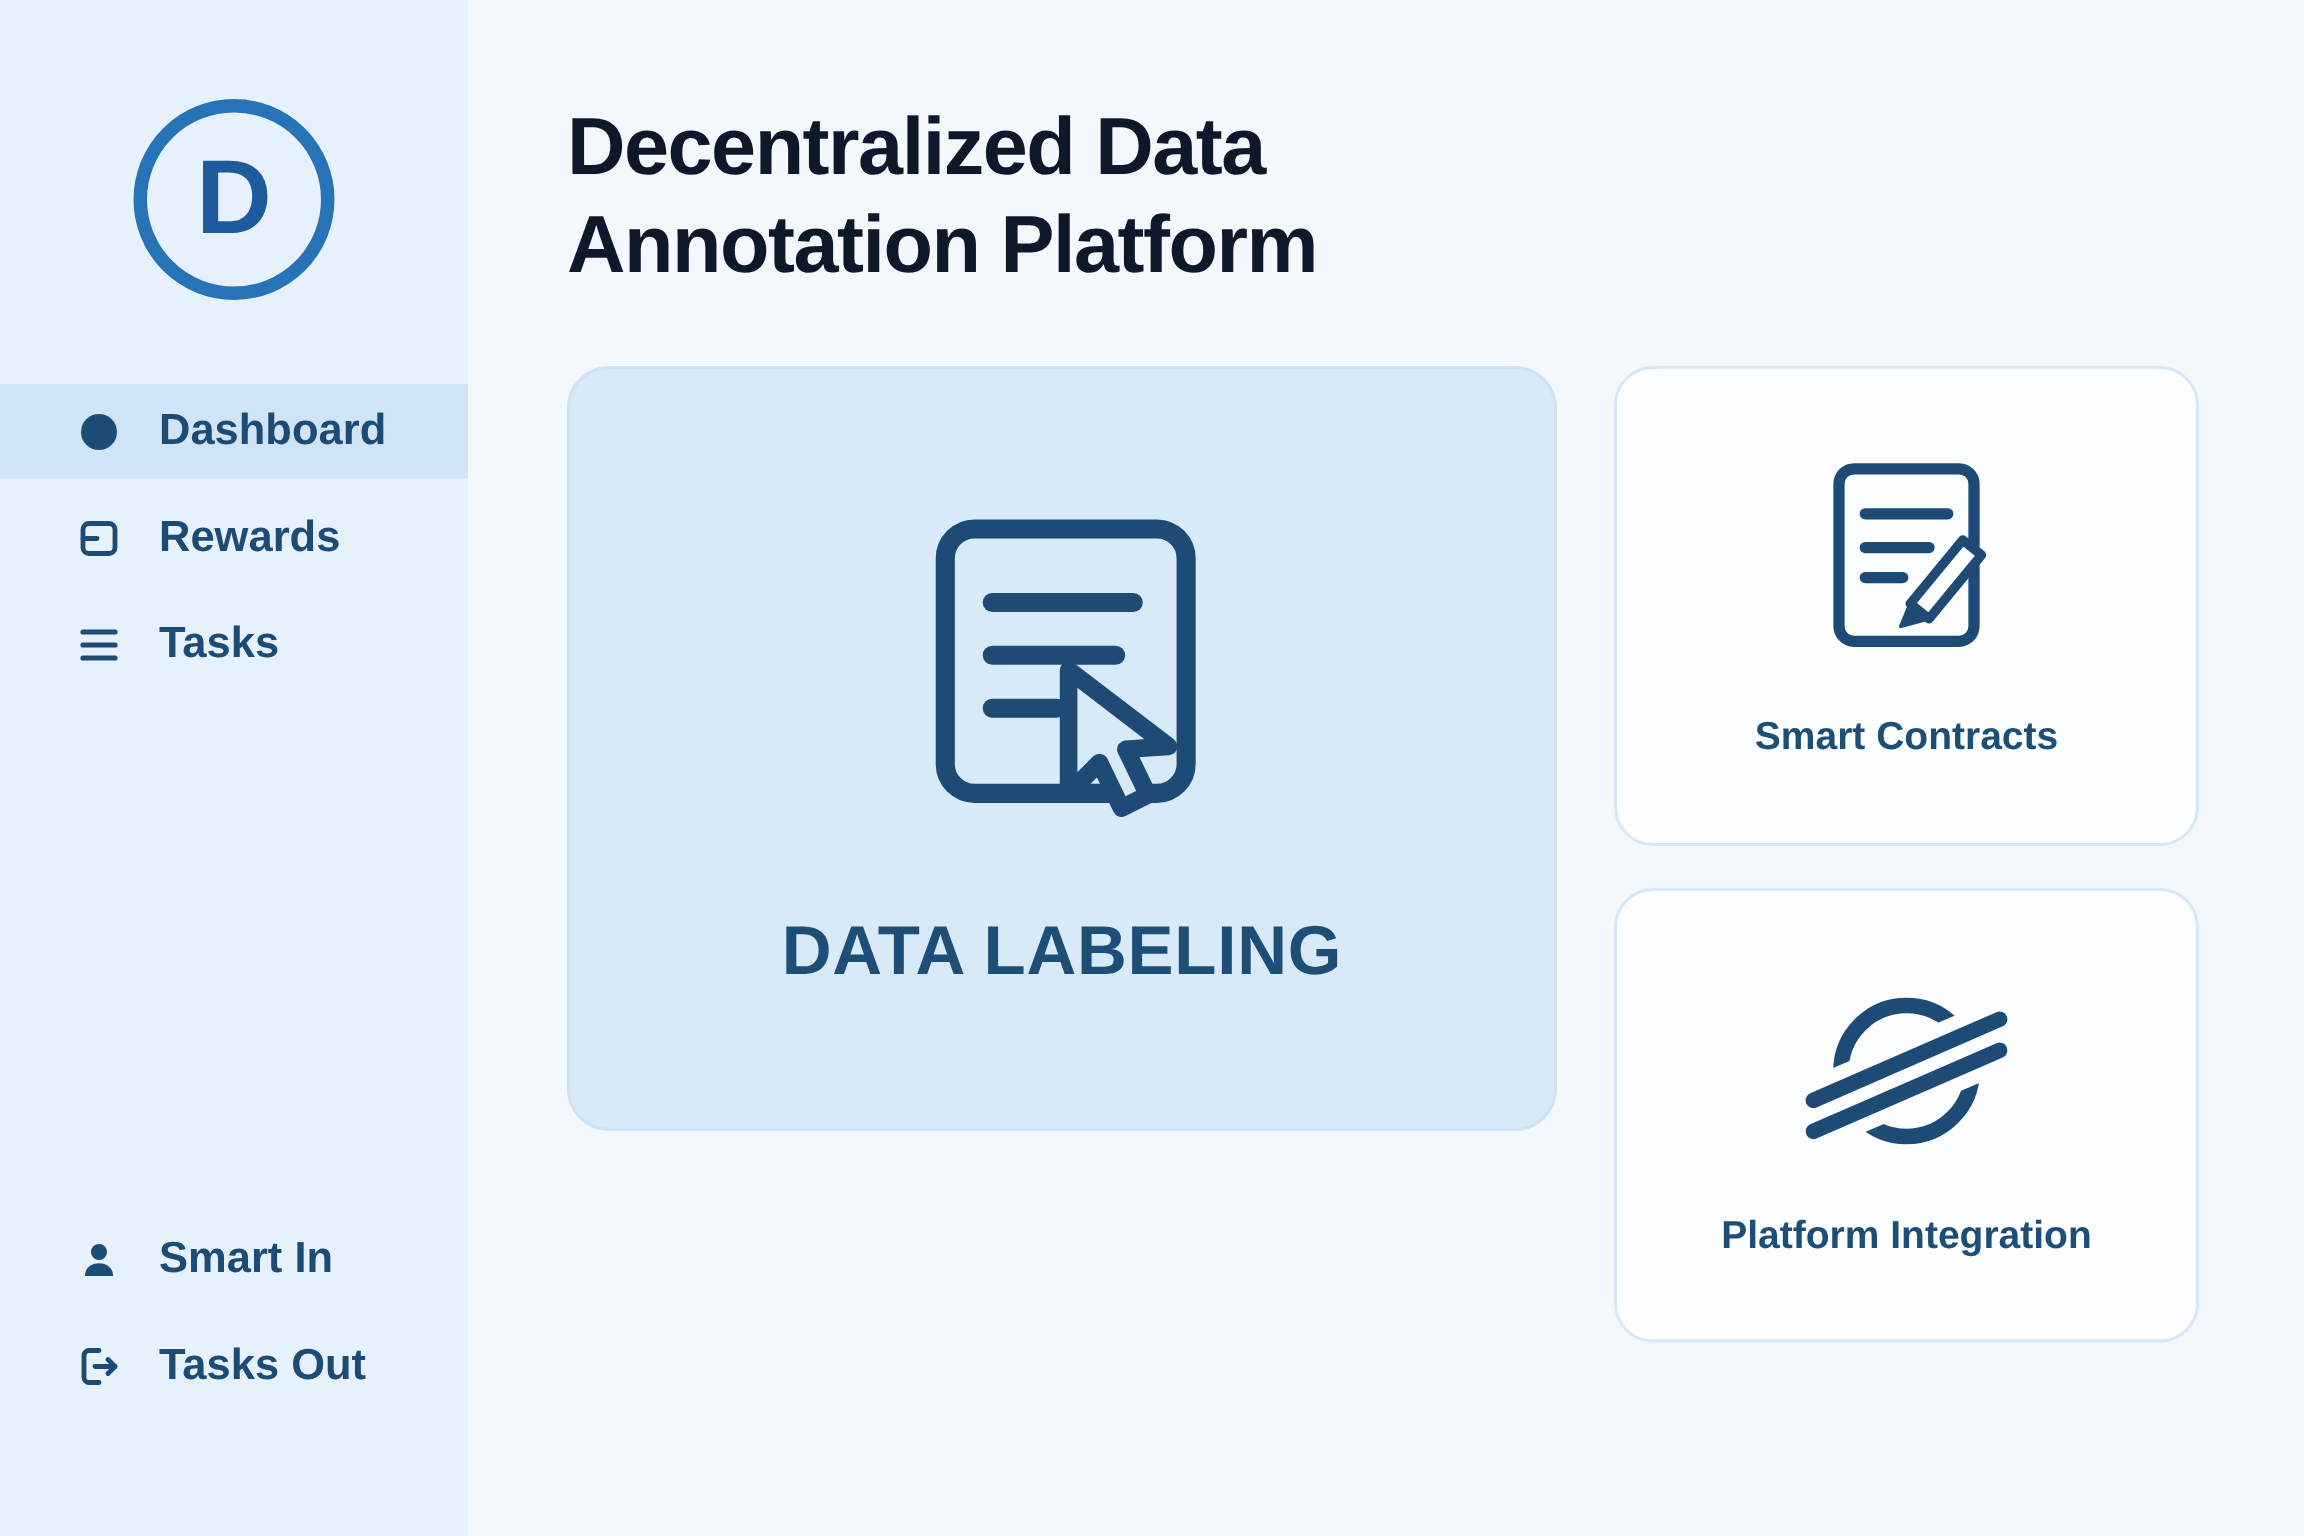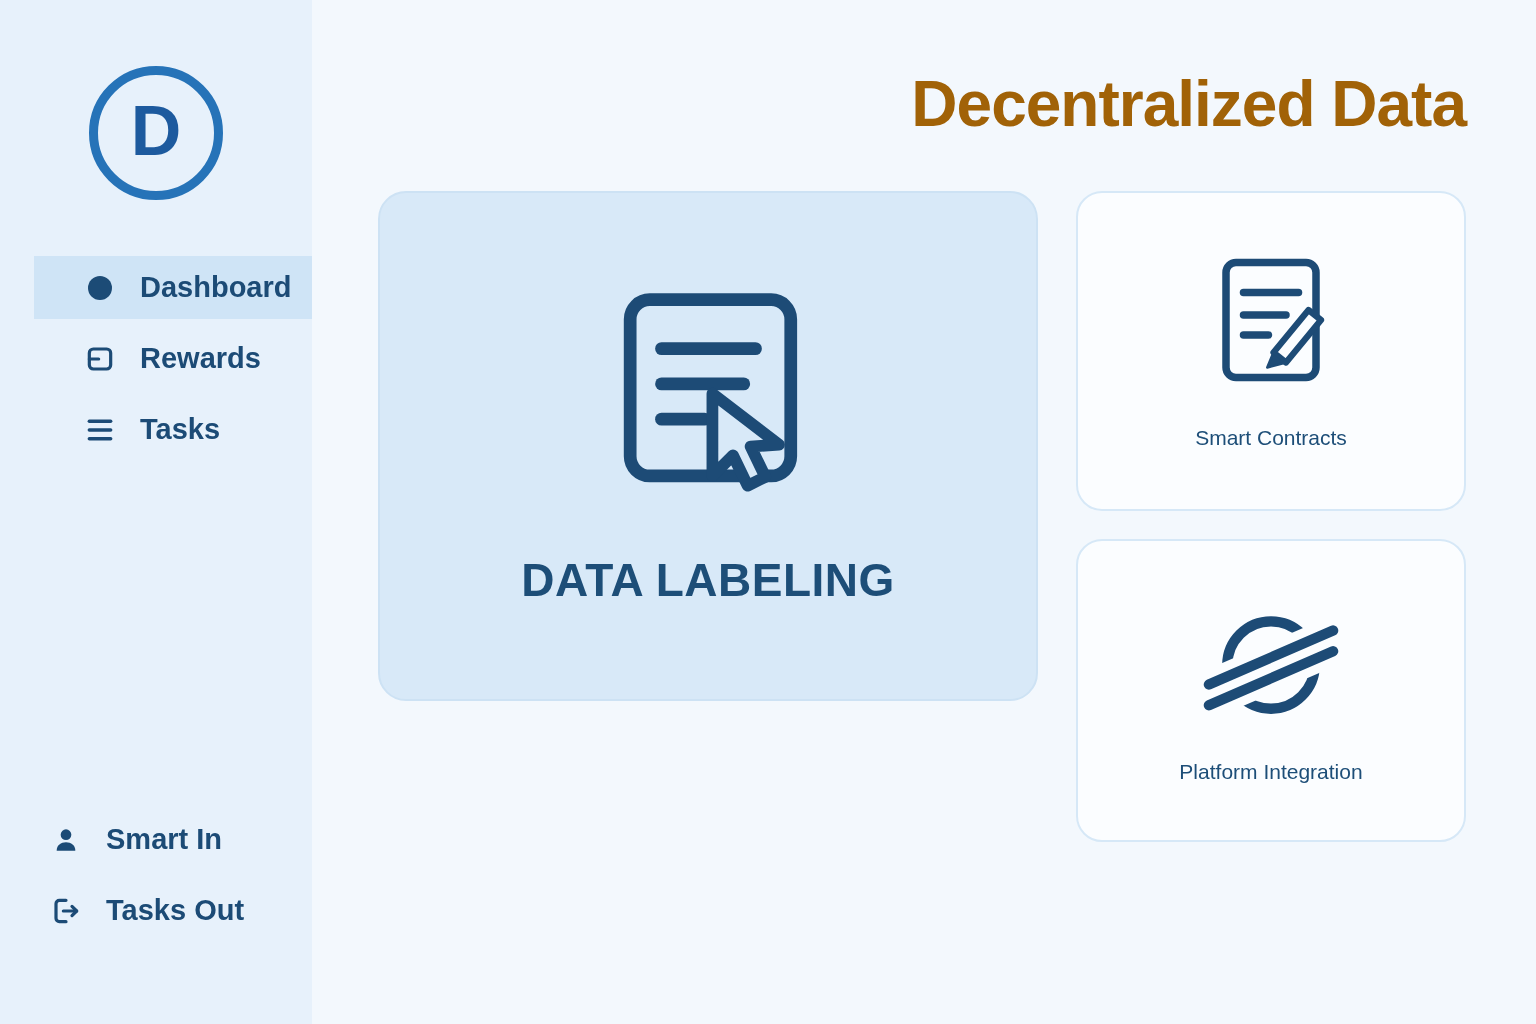--- a/index.html
+++ b/index.html
@@ -26,21 +26,21 @@
     margin: 66px auto 0 auto;
     display: flex; align-items: center; justify-content: center;
   }
   .logo-letter {
     font-size: 70px;
     font-weight: bold;
     color: #1d5a9e;
     line-height: 1;
     padding-bottom: 4px;
   }
-  .nav { margin-top: 52px; display: flex; flex-direction: column; padding-left: 34px; }
+  .nav { margin-top: 52px; display: flex; flex-direction: column; }
   .nav-item {
     display: flex; align-items: center; gap: 24px;
     padding: 15px 0 15px 50px;
     margin: 4px 0;
     font-size: 29px;
     font-weight: bold;
     color: #1c4b76;
     cursor: pointer;
   }
   .nav-item.active { background: #cfe4f6; }
@@ -48,26 +48,25 @@
   .nav-icon svg { width: 100%; height: 100%; }
   .sidebar-footer {
     margin-top: auto;
     padding-bottom: 78px;
     display: flex; flex-direction: column;
   }
 
   
   .main { flex: 1; padding: 66px 70px 0 66px; }
   .page-title {
-    color: #a16207;
-    font-size: 64px;
+    color: #0f172a;
+    font-size: 54px;
     font-weight: bold;
     line-height: 1.2;
     letter-spacing: -1px;
-    text-align: right;
   }
   .content-grid {
     display: flex;
     gap: 38px;
     margin-top: 48px;
     align-items: flex-start;
   }
   .card {
     border-radius: 28px;
   }
@@ -96,22 +95,22 @@
     align-items: center; justify-content: center;
     gap: 24px;
     cursor: pointer;
     width: 390px;
   }
   .card-small.contracts { height: 320px; }
   .card-small.stellar { height: 303px; }
   .card-small .small-icon { width: 150px; height: 150px; }
   .card-small.stellar .small-icon { width: 138px; height: 138px; }
   .card-small-label {
-    font-size: 21px;
-    font-weight: normal;
+    font-size: 26px;
+    font-weight: bold;
     color: #1d4e78;
     text-align: center;
     line-height: 1.3;
     max-width: 250px;
   }
 </style>
 </head>
 <body>
 
 <div class="app">
@@ -177,20 +176,21 @@
         </span>
         <span>Tasks Out</span>
       </div>
     </div>
   </aside>
 
   <main class="main">
 
     <h1 class="page-title">
       <div>Decentralized Data</div>
+      <div>Annotation Platform</div>
     </h1>
 
     <div class="content-grid">
 
       <div class="card card-large">
         <span class="big-icon">
           <svg viewBox="0 0 120 120" fill="none" stroke="#1d4b76" stroke-width="6.5" stroke-linecap="round" stroke-linejoin="round">
             <rect x="20" y="8" width="82" height="90" rx="10"></rect>
             <line x1="36" y1="33" x2="84" y2="33"></line>
             <line x1="36" y1="51" x2="78" y2="51"></line>

